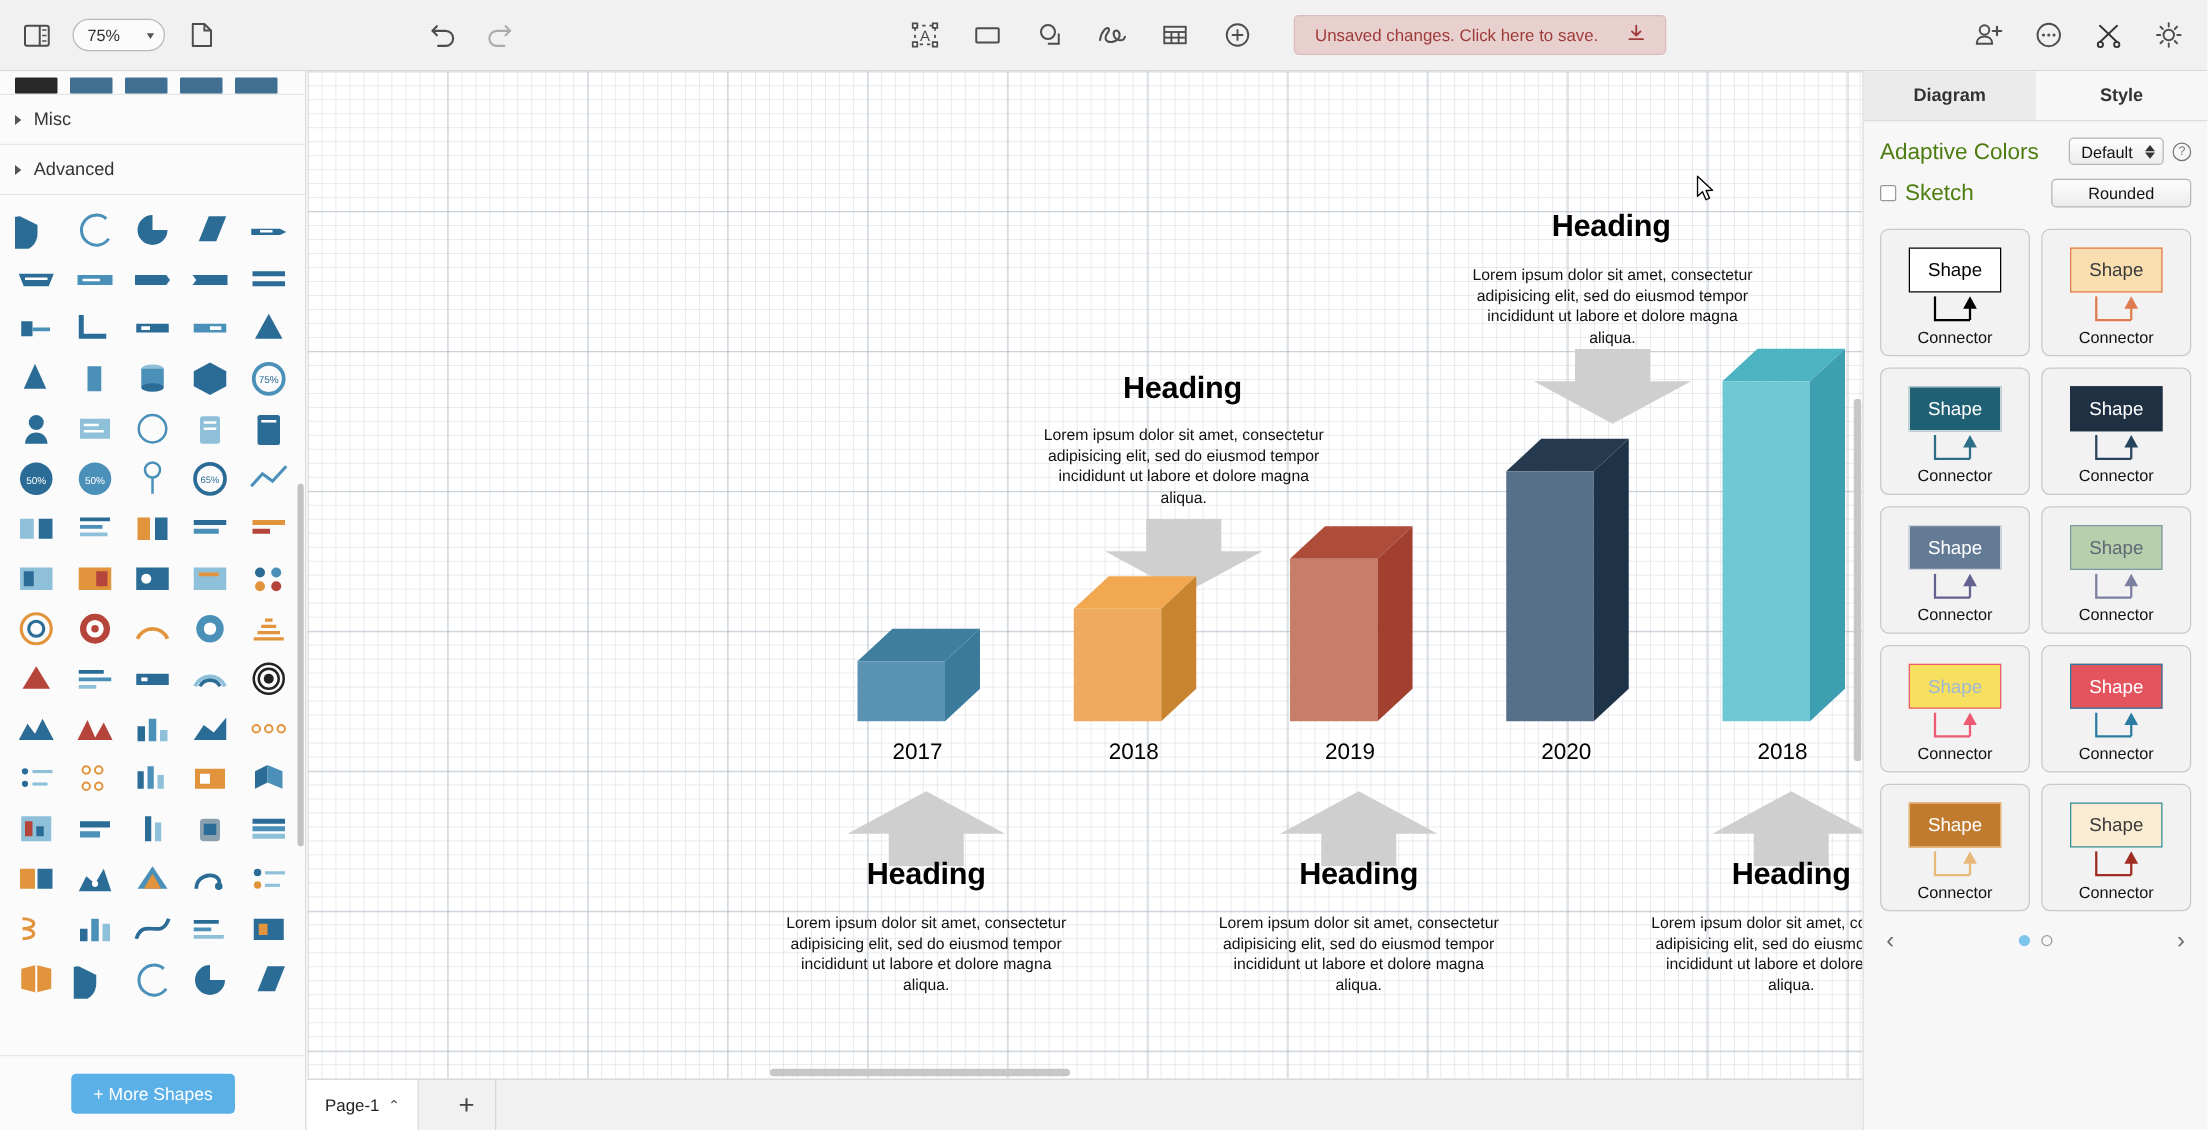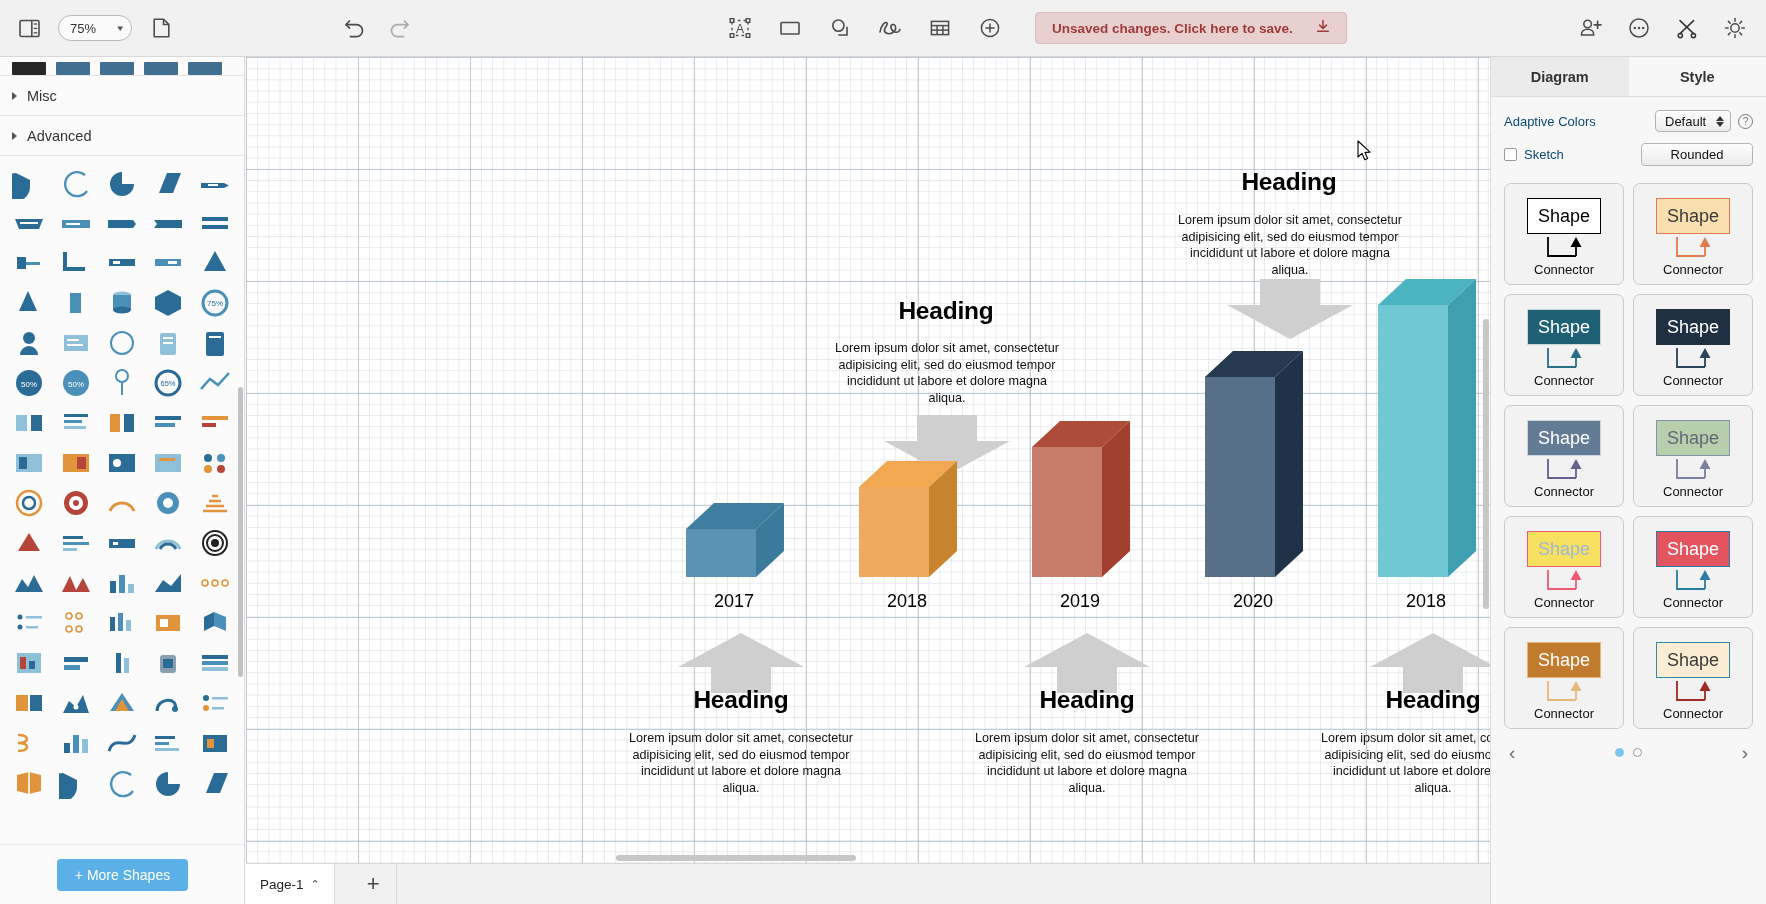--- a/index.html
+++ b/index.html
@@ -34,21 +34,21 @@
   .tb-center {
     position:absolute; left:50%; transform:translateX(-50%);
     display:flex; align-items:center; gap:20px;
   }
 
   .unsaved-banner {
     position:absolute; left:1035px; top:12px;
     height:32px; padding:0 16px;
     background:#e8d0cf; border:1px solid #d9bcbb; border-radius:4px;
     display:flex; align-items:center; gap:23px;
-    font-size:13.5px; color:#9e3b38; cursor:pointer; font-weight:700;
+    font-size:13.5px; color:#9e3b38; cursor:pointer; font-weight:400;
   }
   .tb-right {
     position:absolute; right:16px; display:flex; align-items:center; gap:18px;
   }
 
   .undo-group { display:flex; align-items:center; gap:14px; margin-left:150px; }
 
   
   .left-panel {
     position:absolute; top:57px; left:0; width:245px; height:847px;
@@ -145,21 +145,21 @@
   }
   .rp-tabs { display:flex; height:40px; border-bottom:1px solid #dcdcdc; }
   .rp-tab {
     flex:1; display:flex; align-items:center; justify-content:center;
     font-size:14.5px; font-weight:bold; color:#333; cursor:pointer;
     background:#f7f7f7;
   }
   .rp-tab.active { background:#ebebeb; }
   .rp-body { padding:12px 13px 0 13px; }
   .rp-row { display:flex; align-items:center; margin-bottom:9px; height:24px; }
-  .rp-label { font-size:13px; color:#0c4a6e; }
+  .rp-label { font-size:18px; color:#4d7c0f; }
   .sel-box {
     margin-left:auto; height:22px; min-width:76px; border:1px solid #b4b4b4;
     border-radius:4px; background:linear-gradient(#fdfdfd,#ececec);
     display:flex; align-items:center; padding:0 6px 0 9px;
     font-size:13px; color:#111; cursor:pointer; gap:8px;
   }
   .spin { display:flex; flex-direction:column; gap:1px; margin-left:auto; }
   .spin i { width:0;height:0; border-left:4px solid transparent; border-right:4px solid transparent; }
   .spin i.up { border-bottom:5px solid #333; }
   .spin i.dn { border-top:5px solid #333; }
@@ -178,21 +178,21 @@
   .swatch-grid {
     display:grid; grid-template-columns:1fr 1fr; gap:9px; padding:8px 13px 0 13px;
   }
   .swatch {
     height:102px; border:1px solid #c9c9c9; border-radius:7px; background:#f2f2f2;
     display:flex; flex-direction:column; align-items:center; padding-top:11px;
     cursor:pointer; position:relative;
   }
   .sw-shape {
     width:80px; height:42px; display:flex; align-items:center; justify-content:center;
-    font-size:18px; position:relative;
+    font-size:15px; position:relative;
   }
   .sw-conn { width:80px; height:26px; position:relative; }
   .sw-label { font-size:13px; color:#111; margin-top:-1px; }
 
   .rp-pager {
     display:flex; align-items:center; justify-content:space-between;
     padding:10px 18px 0 18px; margin-top:4px;
   }
   .pg-arrow { font-size:19px; color:#6b6b6b; cursor:pointer; line-height:1; }
   .pg-dots { display:flex; gap:9px; align-items:center; }

